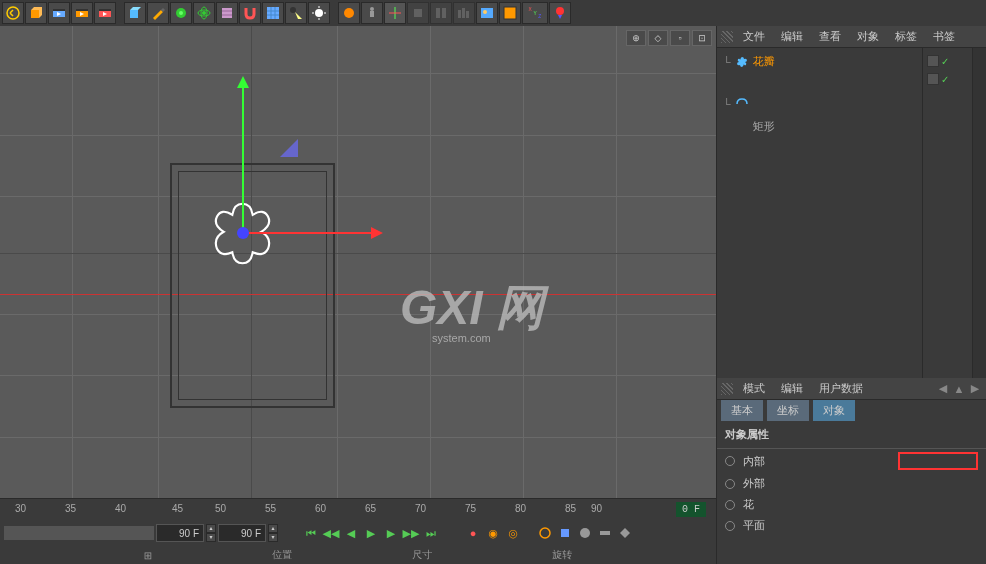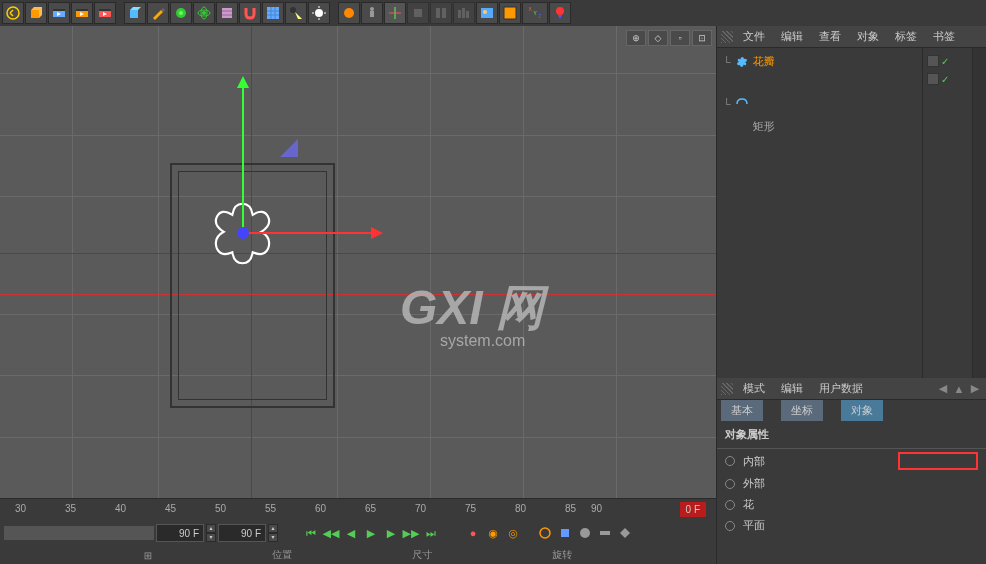--- a/index.html
+++ b/index.html
@@ -191,23 +191,23 @@
       color: #bbb;
       opacity: 0.8;
     }
     .watermark-big {
       font-size: 48px;
       font-weight: bold;
       font-style: italic;
       display: inline-block;
     }
     .watermark-sub {
-      font-size: 16px;
+      font-size: 11px;
       display: block;
-      margin-left: 40px;
+      margin-left: 32px;
       margin-top: -8px;
     }
     
     
     .timeline-ruler {
       height: 22px;
       background: #3a3a3a;
       border-top: 1px solid #2a2a2a;
       display: flex;
       align-items: center;
@@ -359,21 +359,21 @@
     }
     .attr-title {
       padding: 6px 8px;
       display: flex;
       align-items: center;
       gap: 6px;
       font-size: 11px;
     }
     .attr-tabs {
       display: flex;
-      gap: 18px;
+      gap: 4px;
       padding: 0 4px;
     }
     .attr-tab {
       padding: 3px 10px;
       background: #5a6a7a;
       font-size: 11px;
       cursor: pointer;
     }
     .attr-tab.active {
       background: #4a7a9a;
@@ -418,25 +418,26 @@
       color: #888;
     }
     
     .vscroll {
       width: 14px;
       background: #333;
       border-left: 1px solid #2a2a2a;
     }
     
     .current-frame {
-      background: #b91c1c;
+      background: #14532d;
       padding: 2px 6px;
       font-size: 10px;
       color: #ccc;
       margin-left: 4px;
+      font-family: Liberation Mono, monospace;
     }
   </style>
 </head>
 <body>
 
 <div class="top-toolbar">
   <div class="tool-btn">
       <svg viewBox="0 0 16 16">
         <circle cx="8" cy="8" r="6" fill="none" stroke="#fc0" stroke-width="1.5"></circle>
         <path d="M5 8 L8 5 M5 8 L8 11" stroke="#fc0" stroke-width="1.5" fill="none"></path>
@@ -643,21 +644,21 @@
       <div class="watermark">
         <span class="watermark-big">GXI 网</span>
         <span class="watermark-sub">system.com</span>
       </div>
     </div>
 
     <div class="timeline-ruler">
       <span class="ruler-mark" style="left:15px">30</span>
       <span class="ruler-mark" style="left:65px">35</span>
       <span class="ruler-mark" style="left:115px">40</span>
-      <span class="ruler-mark" style="left:165px">45</span>
+      <span class="ruler-mark" style="left:172px">45</span>
       <span class="ruler-mark" style="left:215px">50</span>
       <span class="ruler-mark" style="left:265px">55</span>
       <span class="ruler-mark" style="left:315px">60</span>
       <span class="ruler-mark" style="left:365px">65</span>
       <span class="ruler-mark" style="left:415px">70</span>
       <span class="ruler-mark" style="left:465px">75</span>
       <span class="ruler-mark" style="left:515px">80</span>
       <span class="ruler-mark" style="left:565px">85</span>
       <span class="ruler-mark" style="left:591px">90</span>
       <span class="current-frame" style="position:absolute;right:10px">0 F</span>

